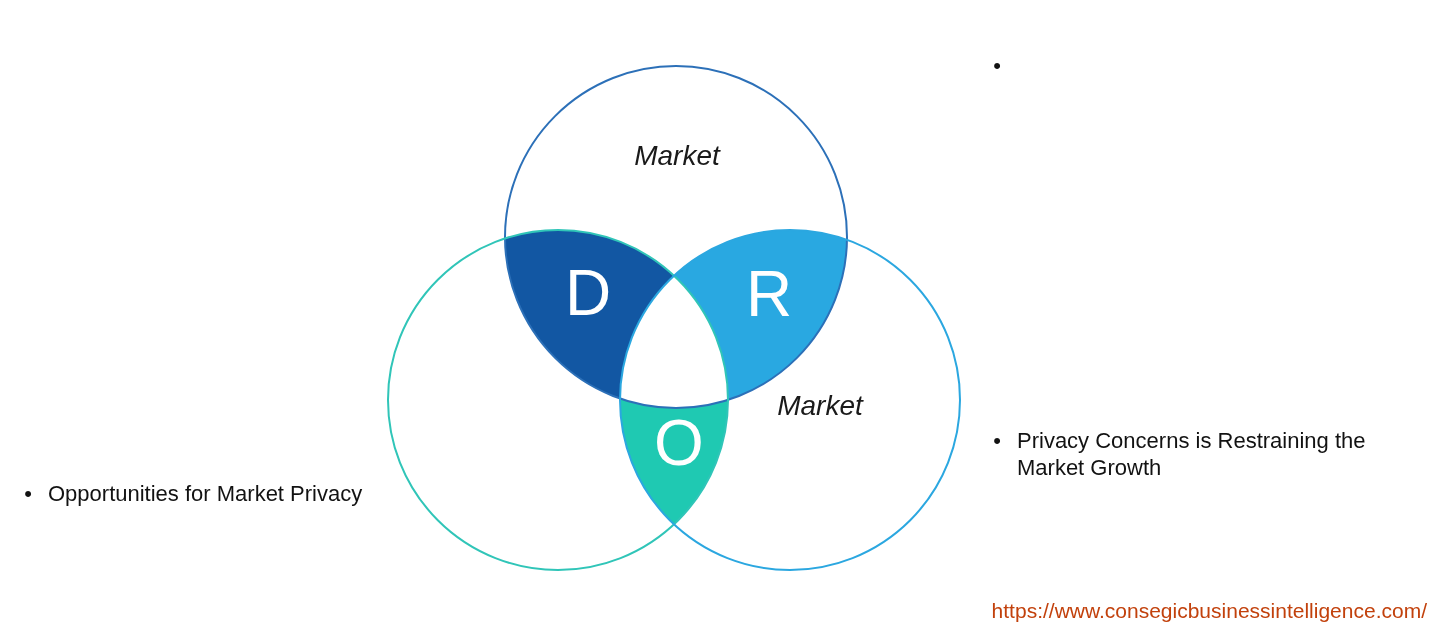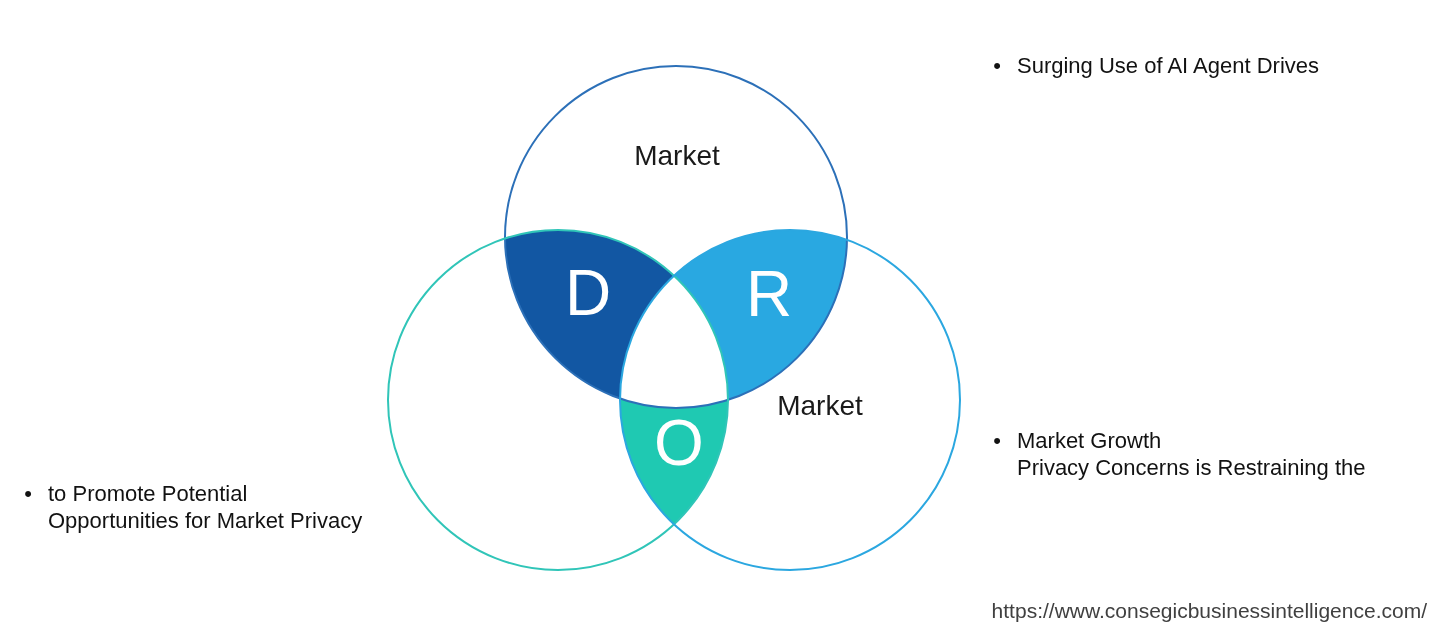--- a/index.html
+++ b/index.html
@@ -23,20 +23,21 @@
     fill: #ffffff;
     text-anchor: middle;
   }
   .vlabel {
     position: absolute;
     color: #1a1a1a;
     font-size: 28px;
     line-height: 37px;
     text-align: center;
     font-weight: 400;
+    font-style: italic;
   }
   .vlabel.drivers    { left: 577px; top: 137px; width: 200px; }
   .vlabel.opportunity{ left: 406px; top: 403px; width: 200px; white-space: nowrap; }
   .vlabel.restraints { left: 730px; top: 387px; width: 180px; }
   .annotation {
     position: absolute;
     display: flex;
     align-items: flex-start;
     gap: 13px;
     color: #121212;
@@ -50,21 +51,21 @@
     flex: 0 0 auto;
   }
   .annotation .ann-lines { white-space: nowrap; }
   .annotation.surging     { left: 990px; top: 52px;  }
   .annotation.integration { left: 990px; top: 427px; }
   .annotation.healthcare  { left: 21px;  top: 480px; }
   .footer-url {
     position: absolute;
     right: 26px;
     top: 598px;
-    color: #404040;
+    color: #c2410c;
     font-size: 21px;
     line-height: 26px;
     white-space: nowrap;
   }
 </style>
 </head>
 <body>
 
 <div class="canvas">
 
@@ -108,35 +109,33 @@
   <div class="vlabel drivers">
     <div>Market</div>
   </div>
   <div class="vlabel restraints">
     <div>Market</div>
   </div>
 
   <div class="annotation surging">
     <span class="bullet">•</span>
     <div class="ann-lines">
-      <div>Surging Use of AI Agent Drives</div>
     </div>
   </div>
 
   <div class="annotation integration">
     <span class="bullet">•</span>
     <div class="ann-lines">
+      <div>Privacy Concerns is Restraining the</div>
       <div>Market Growth</div>
-      <div>Privacy Concerns is Restraining the</div>
     </div>
   </div>
 
   <div class="annotation healthcare">
     <span class="bullet">•</span>
     <div class="ann-lines">
-      <div>to Promote Potential</div>
       <div>Opportunities for Market Privacy</div>
     </div>
   </div>
 
   <div class="footer-url">https://www.consegicbusinessintelligence.com/</div>
 
 </div>
 
 </body></html>

